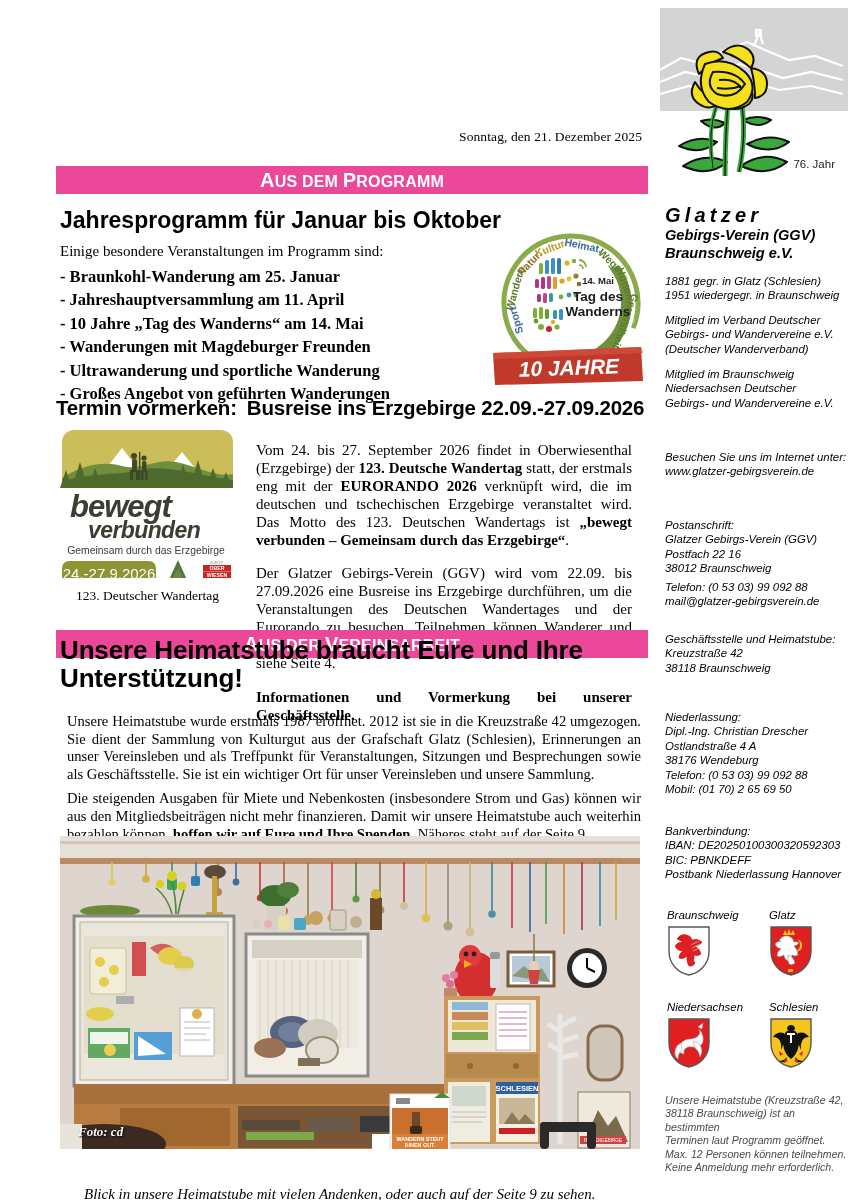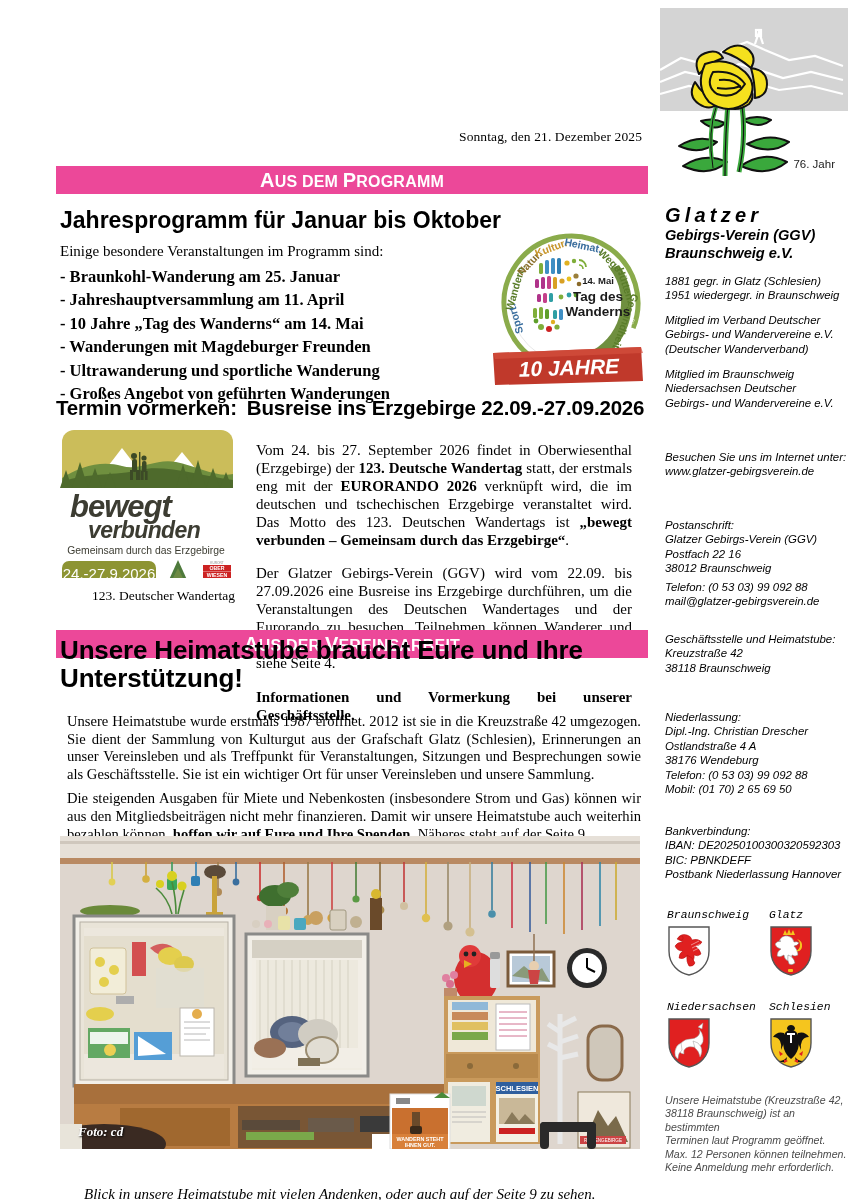--- a/index.html
+++ b/index.html
@@ -95,21 +95,21 @@
     font-size:16.5px;line-height:23.4px;font-weight:bold;
   }
   .bullets div{white-space:nowrap;}
 
   
   .wanderns-badge{position:absolute;left:435px;top:203px;width:160px;height:185px;}
 
   
   .bewegt{position:absolute;left:4px;top:428px;width:175px;}
   .bewegt-cap{
-    font-size:13.5px;line-height:17px;margin-top:5px;text-align:right;
+    font-size:13.5px;line-height:17px;margin-top:5px;text-align:center;
     font-family:"Liberation Serif", serif;
   }
 
   
   .erz-text{
     position:absolute;left:184px;top:426px;width:408px;
     font-size:15px;line-height:17.9px;
     text-align:justify;
     text-justify:inter-word;
   }
@@ -173,21 +173,21 @@
   #sb-contact{top:580px;}
   #sb-office{top:632px;}
   #sb-chair{top:710px;}
   #sb-bank{top:824px;}
   #sb-footnote{top:1094px;font-size:10.6px;line-height:13.4px;color:#4a4a4a;}
   #sb-footnote div{white-space:normal;}
 
   
   .arms-grid{position:absolute;left:8px;top:908px;width:185px;}
   .arms-cell{position:absolute;}
-  .arms-label{font-style:italic;font-size:11.4px;margin-bottom:3px;white-space:nowrap;font-family:Liberation Mono, monospace;}
+  .arms-label{font-style:italic;font-size:11.4px;margin-bottom:3px;white-space:nowrap;}
   .shield{width:44px;height:52px;display:block;}
   #arms-bs{left:4px;top:0;}
   #arms-glatz{left:106px;top:0;}
   #arms-ns{left:4px;top:92px;}
   #arms-sl{left:106px;top:92px;}
 </style>
 </head>
 <body>
 
 <div class="page">

